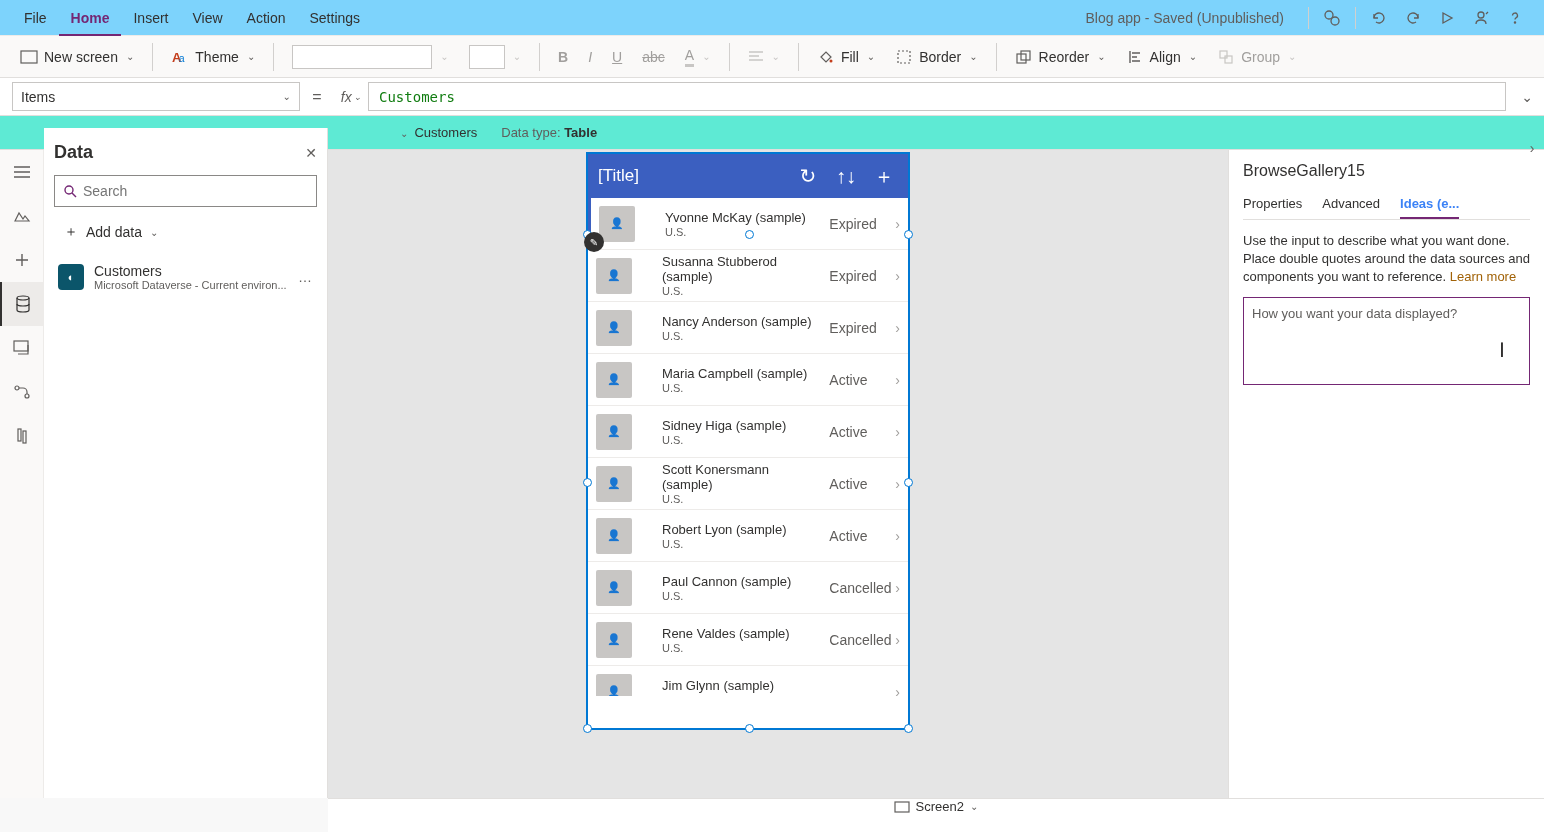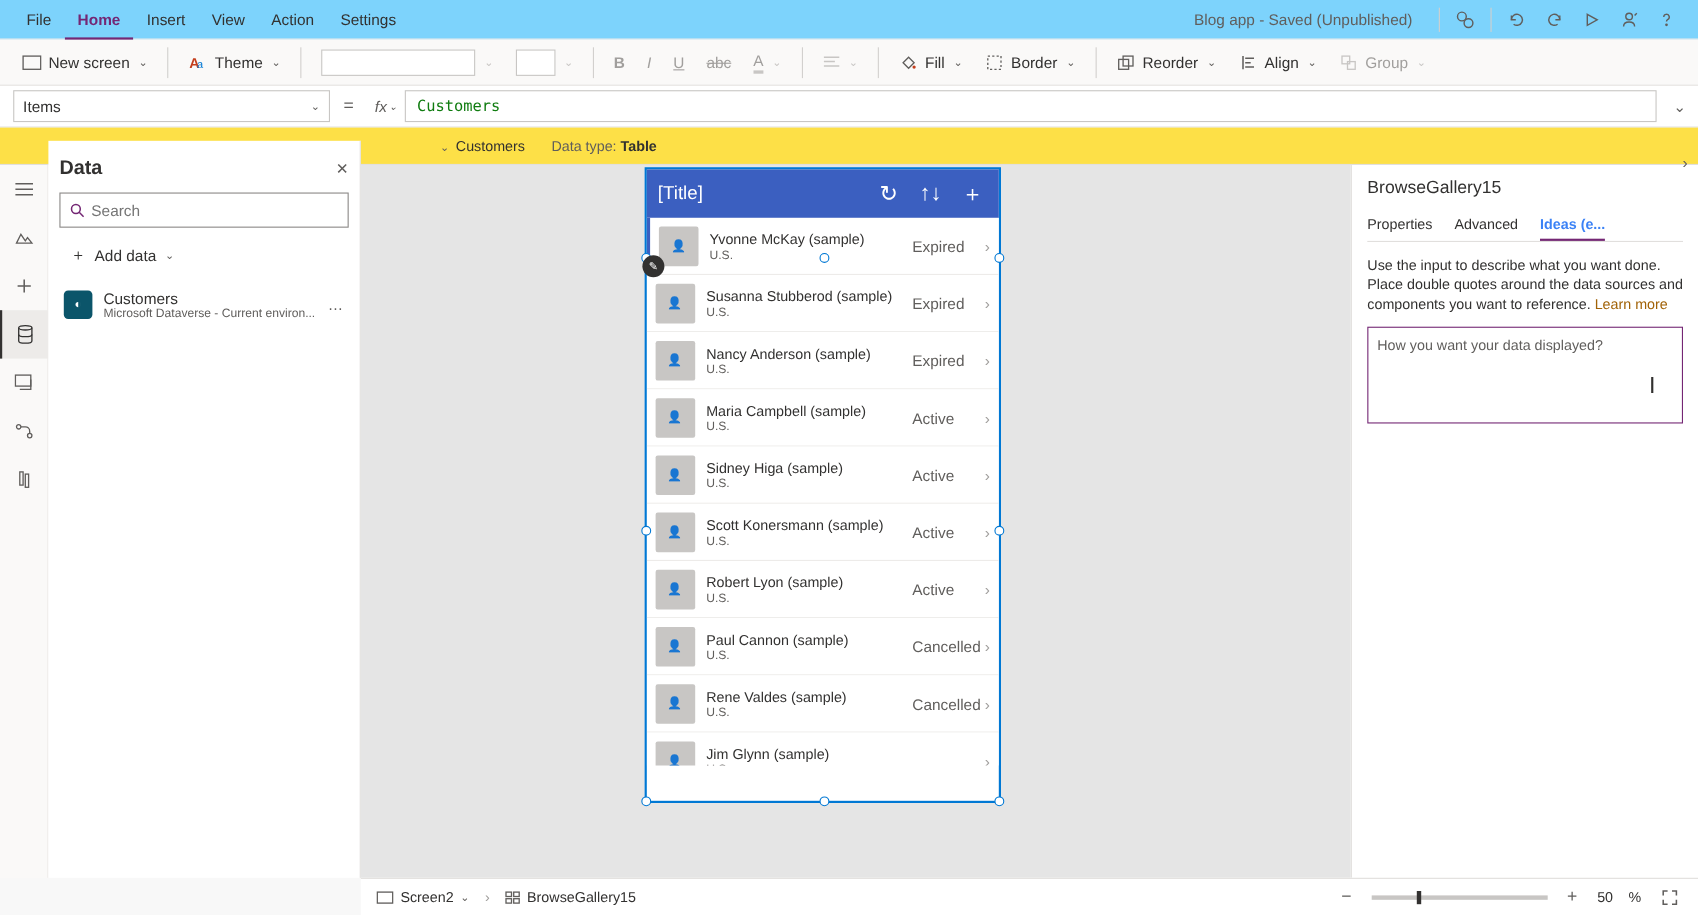--- a/index.html
+++ b/index.html
@@ -29,21 +29,21 @@
 .formula-row { height: 38px; background: #fff; display: flex; align-items: stretch; border-bottom: 1px solid #e1dfdd; }
 .prop-select { width: 288px; border: 1px solid #c8c6c4; margin: 4px 0 4px 12px; display: flex; align-items: center; padding: 0 8px; justify-content: space-between; background: #fff; }
 .prop-select .chev { font-size: 10px; color: #605e5c; }
 .eq { width: 34px; display: flex; align-items: center; justify-content: center; font-size: 16px; color: #605e5c; }
 .fx { width: 34px; display: flex; align-items: center; justify-content: center; font-style: italic; color: #605e5c; gap: 2px; }
 .fx .chev { font-size: 9px; }
 .formula-input { flex: 1; border: 1px solid #c8c6c4; margin: 4px 4px 4px 0; display: flex; align-items: center; padding: 0 10px; font-family: Consolas, monospace; color: #107c10; background: #fff; }
 .formula-expand { width: 34px; display: flex; align-items: center; justify-content: center; color: #605e5c; }
 
 
-.data-info { height: 34px; background: #fde047; border-bottom: 1px solid #e1dfdd; display: flex; align-items: center; padding-left: 400px; gap: 24px; color: #605e5c; font-size: 13px; }
+.data-info { height: 34px; background: #5eead4; border-bottom: 1px solid #e1dfdd; display: flex; align-items: center; padding-left: 400px; gap: 24px; color: #605e5c; font-size: 13px; }
 .data-info .chev { font-size: 10px; margin-right: 6px; }
 .data-info .ds-name { color: #323130; }
 .data-info b { color: #323130; font-weight: 600; }
 
 
 .left-rail { position: absolute; left: 0; top: 150px; width: 44px; bottom: 34px; background: #faf9f8; display: flex; flex-direction: column; align-items: center; padding-top: 0; border-right: 1px solid #edebe9; }
 .left-rail .rail-btn { width: 44px; height: 44px; display: flex; align-items: center; justify-content: center; cursor: pointer; color: #605e5c; }
 .left-rail .rail-btn.active { border-left: 2px solid #323130; background: #edebe9; }
 
 
@@ -66,21 +66,21 @@
 .phone { position: absolute; left: 258px; top: 2px; width: 324px; height: 578px; background: #fff; border: 2px solid #0078d4; }
 .phone .title-bar { height: 44px; background: #3b5fc0; color: #fff; display: flex; align-items: center; padding: 0 10px; gap: 10px; }
 .phone .title-bar .t-label { flex: 1; font-size: 17px; }
 .phone .title-bar .hb-icon { width: 28px; height: 28px; display: flex; align-items: center; justify-content: center; cursor: pointer; font-size: 20px; }
 .phone .search-row { height: 36px; display: flex; align-items: center; padding: 0 10px; gap: 8px; border-bottom: 1px solid #e1dfdd; }
 .phone .search-row input { border: none; outline: none; flex: 1; font-size: 14px; color: #605e5c; }
 .phone .list { height: calc(578px - 44px - 36px); overflow: hidden; }
 .phone .item { height: 52px; display: flex; align-items: center; padding: 0 8px; border-bottom: 1px solid #edebe9; gap: 10px; background: #fff; }
 .phone .item.first { border-left: 3px solid #3b5fc0; }
 .phone .avatar { width: 36px; height: 36px; border-radius: 2px; background: #c8c6c4; display: flex; align-items: center; justify-content: center; font-size: 11px; color: #605e5c; }
-.phone .item-txt { flex: 1; }
+.phone .item-txt { flex: 1; margin-left: 20px; }
 .phone .item-txt .l1 { font-size: 13px; color: #323130; }
 .phone .item-txt .l2 { font-size: 11px; color: #605e5c; margin-top: 1px; }
 .phone .item-status { font-size: 14px; color: #605e5c; width: 56px; }
 .phone .item-chev { color: #a19f9d; font-size: 14px; }
 .phone .edit-badge { position: absolute; left: -4px; top: 78px; width: 20px; height: 20px; border-radius: 50%; background: #323130; color: #fff; display: flex; align-items: center; justify-content: center; font-size: 10px; z-index: 5; }
 
 
 .handle { position: absolute; width: 9px; height: 9px; border: 1px solid #0078d4; background: #fff; border-radius: 50%; z-index: 4; }
 
 
@@ -89,21 +89,21 @@
 .right-panel .tabs { display: flex; gap: 20px; border-bottom: 1px solid #e1dfdd; margin-bottom: 12px; }
 .right-panel .tab { padding: 6px 0; font-size: 13px; cursor: pointer; }
 .right-panel .tab.active { border-bottom: 2px solid #742774; font-weight: 600; color: #3b82f6; }
 .right-panel .hint { font-size: 13px; color: #323130; margin-bottom: 10px; line-height: 1.4; }
 .right-panel .hint a { color: #a16207; text-decoration: none; }
 .right-panel .idea-input { border: 1px solid #742774; height: 88px; padding: 8px; font-size: 13px; color: #605e5c; position: relative; }
 .right-panel .expand-btn { position: absolute; right: 0; top: -14px; width: 24px; height: 24px; display: flex; align-items: center; justify-content: center; color: #605e5c; cursor: pointer; }
 .right-panel .cursor-glyph { position: absolute; right: 24px; top: 40px; font-family: serif; font-size: 20px; color: #323130; }
 
 
-.status-bar { position: absolute; left: 328px; right: 0; bottom: 0; height: 34px; background: #fff; border-top: 1px solid #e1dfdd; display: flex; align-items: center; padding: 0 14px; gap: 14px; font-size: 13px; }
+.status-bar { position: absolute; left: 328px; right: 0; bottom: 0; height: 34px; background: #fff; border-top: 1px solid #e1dfdd; display: flex; align-items: center; padding: 0 14px; gap: 14px; font-size: 13px; flex-direction: column; }
 .status-bar .crumb { display: flex; align-items: center; gap: 6px; cursor: pointer; }
 .status-bar .crumb .chev { font-size: 10px; color: #605e5c; }
 .status-bar .spacer { flex: 1; }
 .status-bar .zoom-slider { width: 160px; height: 4px; background: #c8c6c4; position: relative; }
 .status-bar .zoom-slider .thumb { position: absolute; top: -4px; width: 4px; height: 12px; background: #323130; left: 26%; }
 .status-bar .zoom-btn { cursor: pointer; color: #605e5c; font-size: 16px; padding: 0 4px; }
 
 svg { display: block; }
 </style>
 </head>

